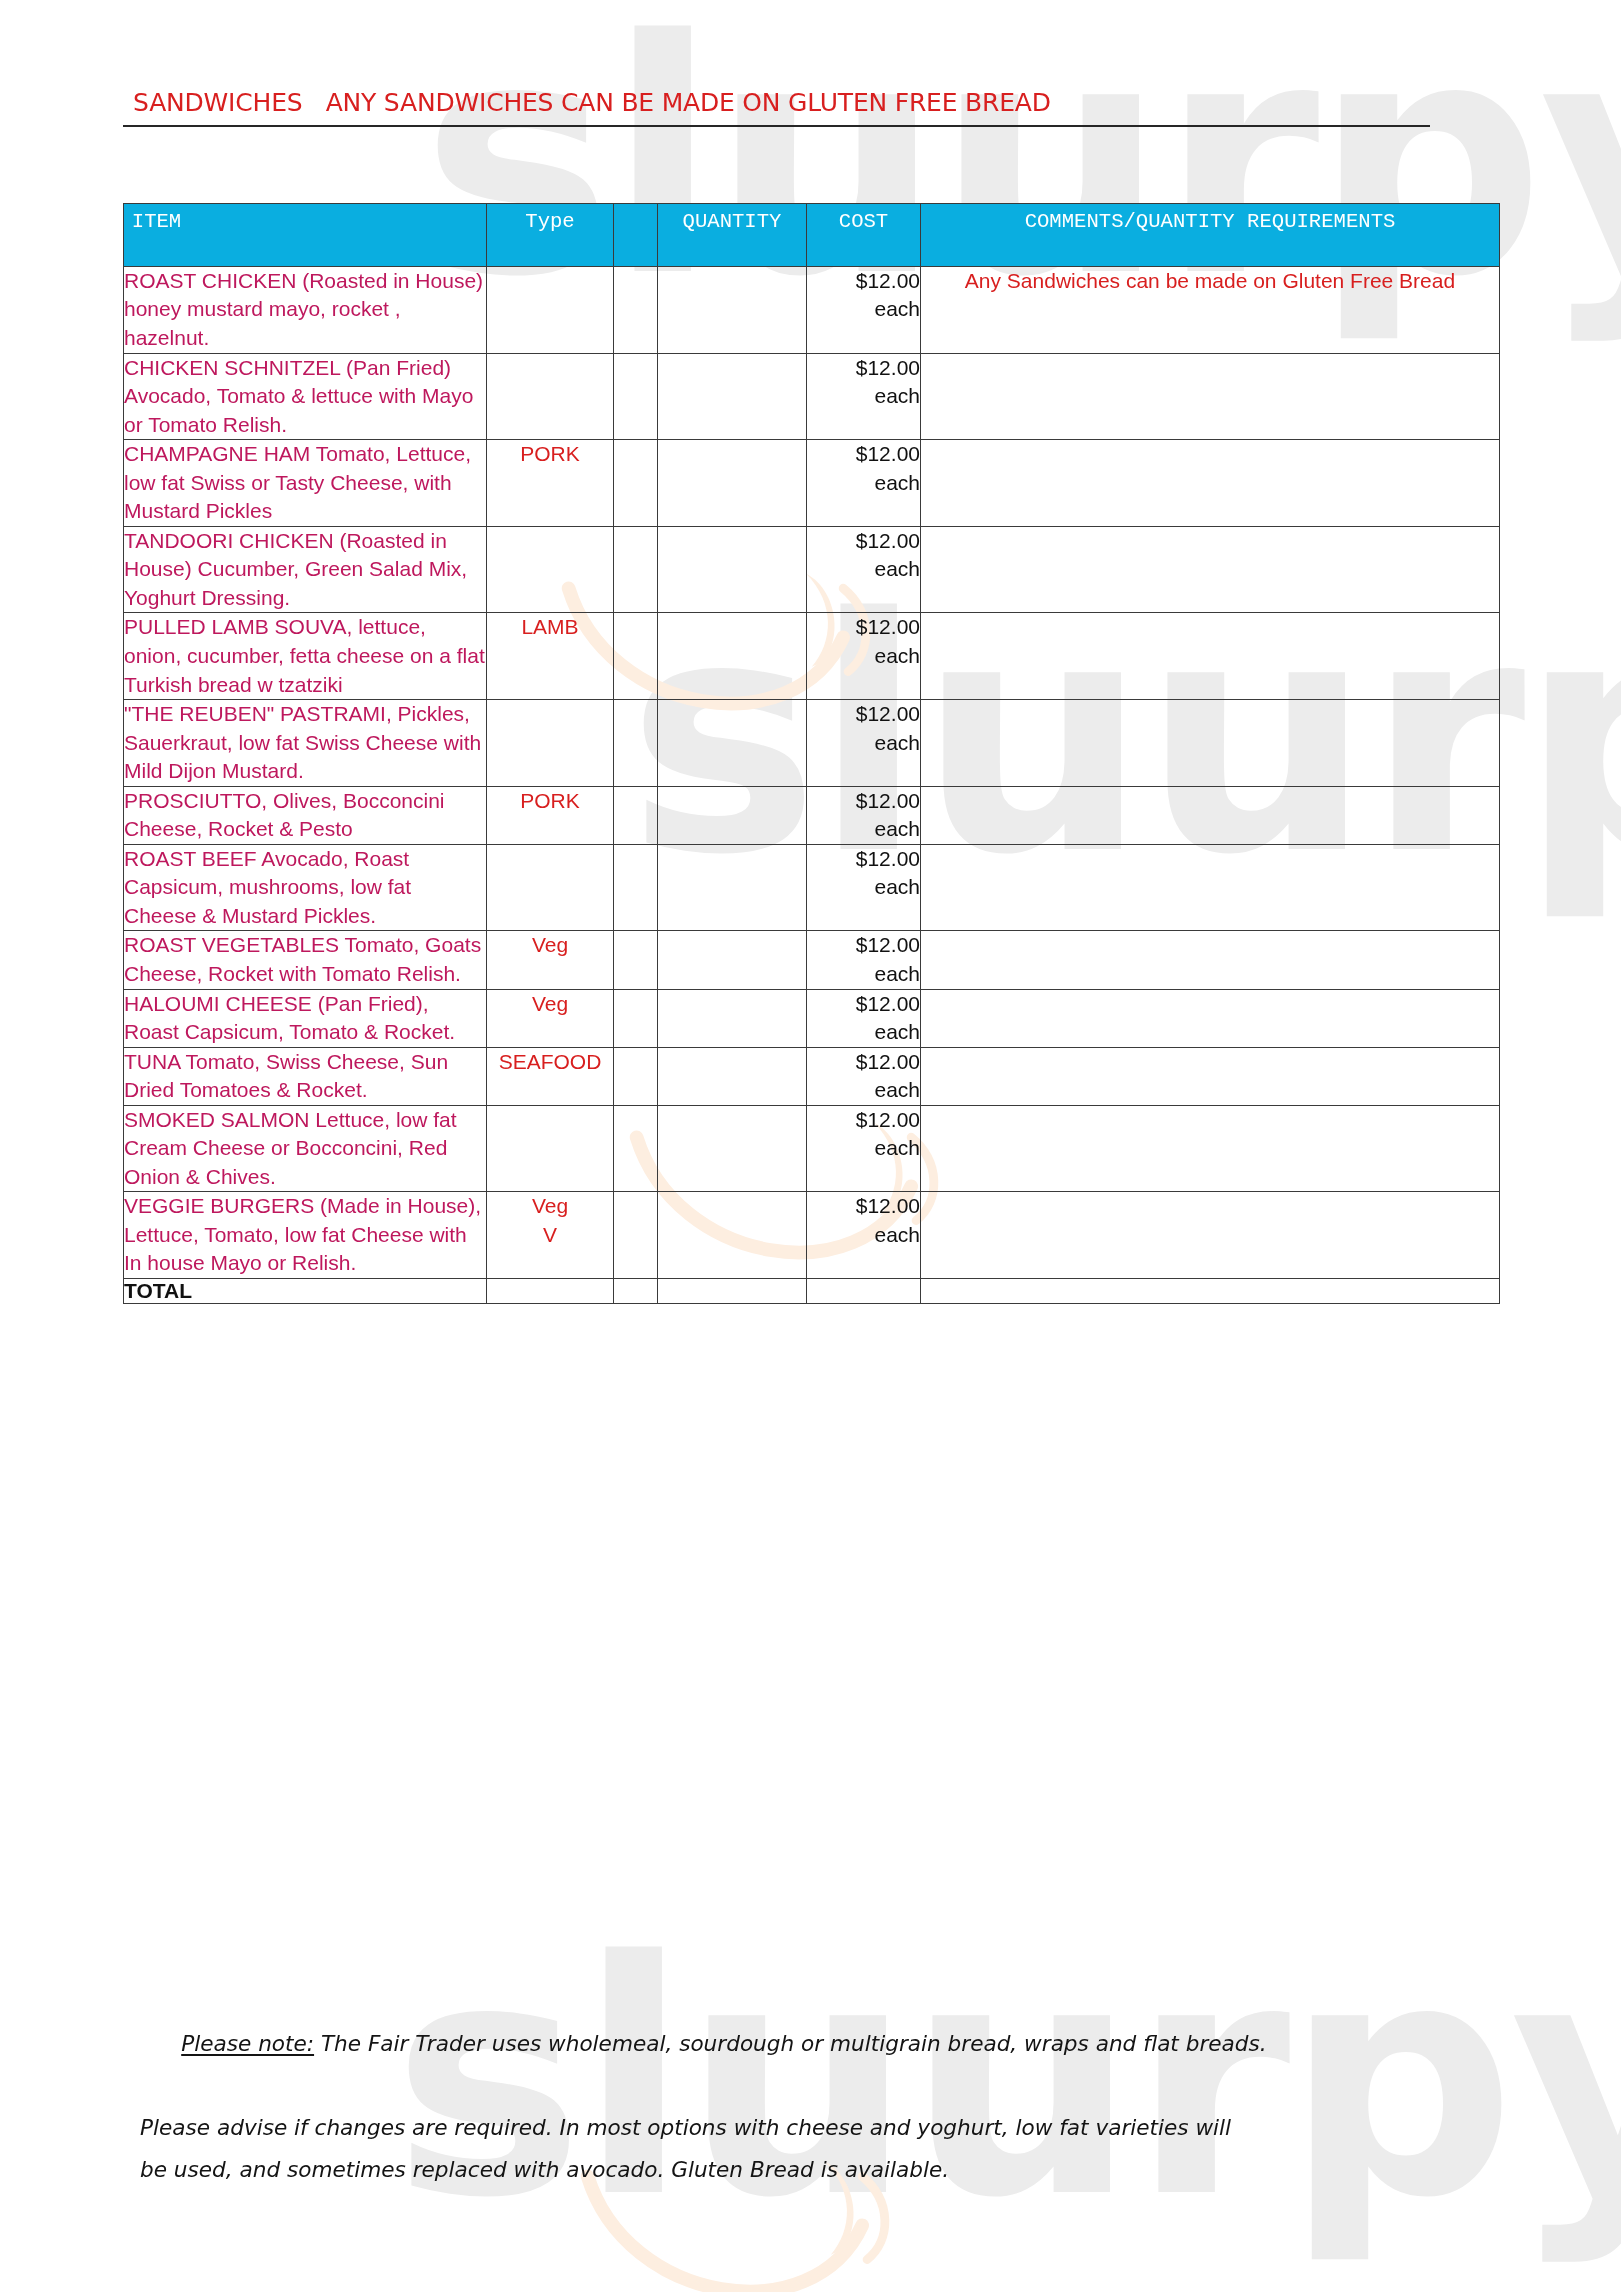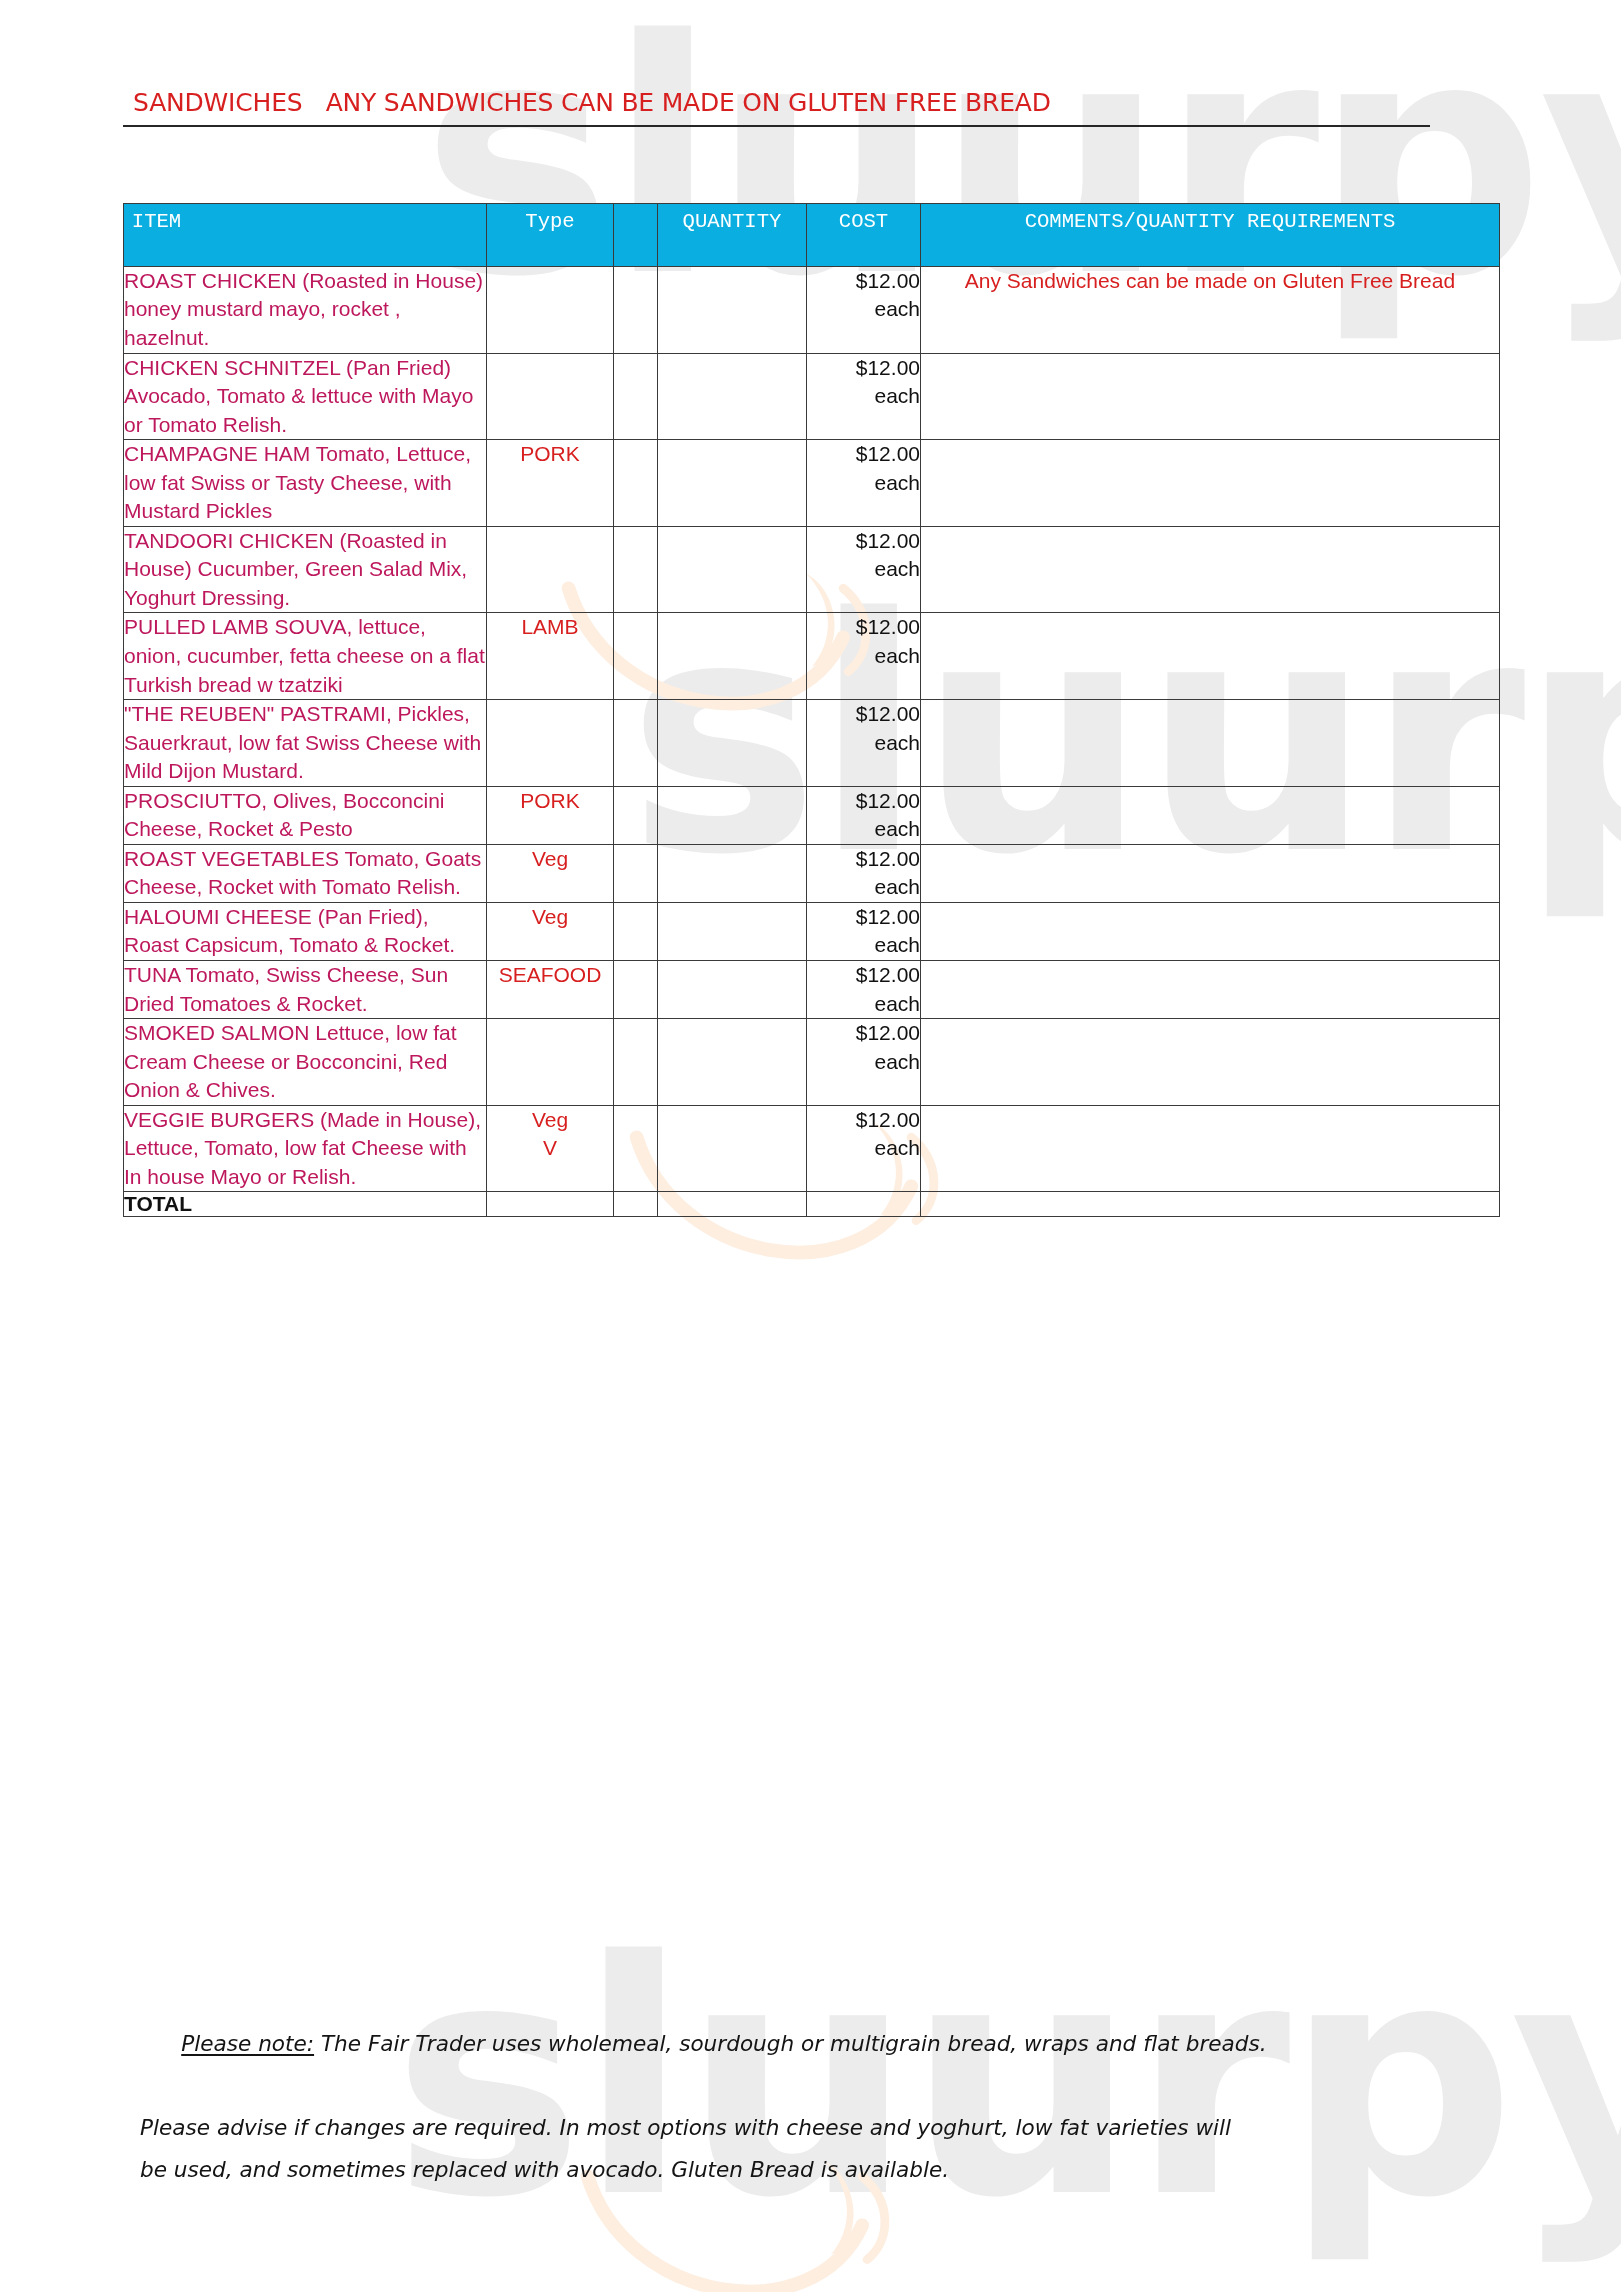--- a/index.html
+++ b/index.html
@@ -277,20 +277,29 @@
         <tr>
           <td class="c-item">PROSCIUTTO, Olives, Bocconcini Cheese, Rocket &amp; Pesto</td>
           <td class="c-type">PORK</td>
           <td class="c-blank"></td>
           <td class="c-qty"></td>
           <td class="c-cost">$12.00
 each</td>
           <td class="c-comments"></td>
         </tr>
         <tr>
+          <td class="c-item">ROAST BEEF Avocado, Roast Capsicum, mushrooms, low fat Cheese &amp; Mustard Pickles.</td>
+          <td class="c-type"></td>
+          <td class="c-blank"></td>
+          <td class="c-qty"></td>
+          <td class="c-cost">$12.00
+each</td>
+          <td class="c-comments"></td>
+        </tr>
+        <tr>
           <td class="c-item">ROAST VEGETABLES Tomato, Goats Cheese, Rocket with Tomato Relish.</td>
           <td class="c-type">Veg</td>
           <td class="c-blank"></td>
           <td class="c-qty"></td>
           <td class="c-cost">$12.00
 each</td>
           <td class="c-comments"></td>
         </tr>
         <tr>
           <td class="c-item">HALOUMI CHEESE (Pan Fried), Roast Capsicum, Tomato &amp; Rocket.</td>

